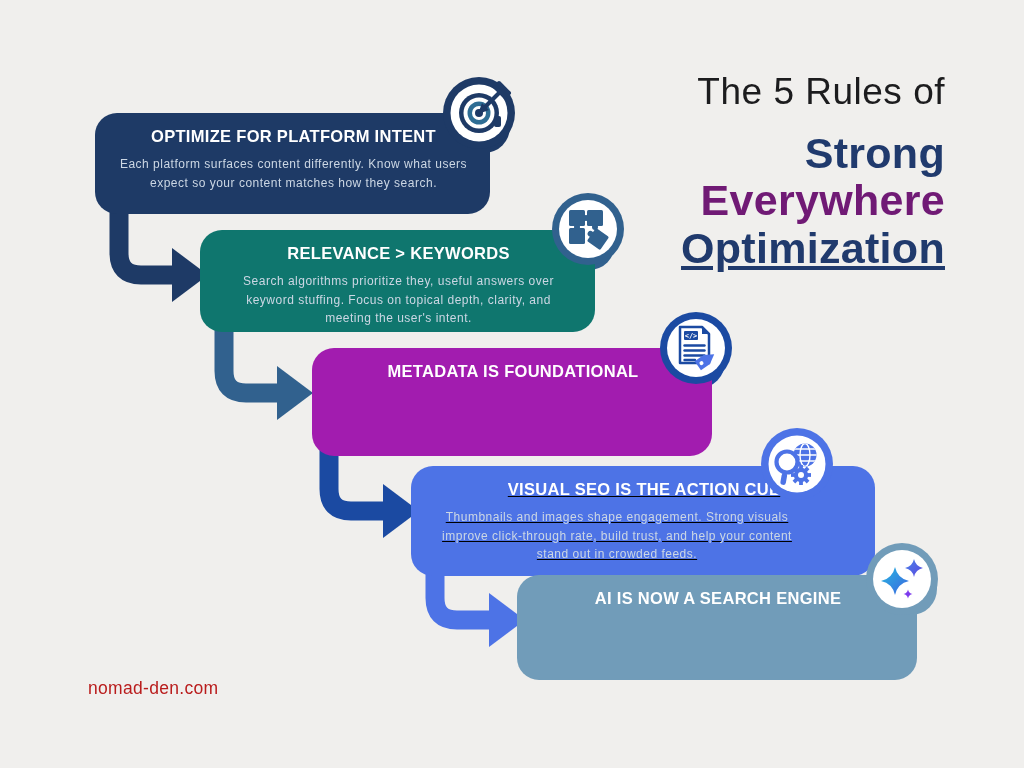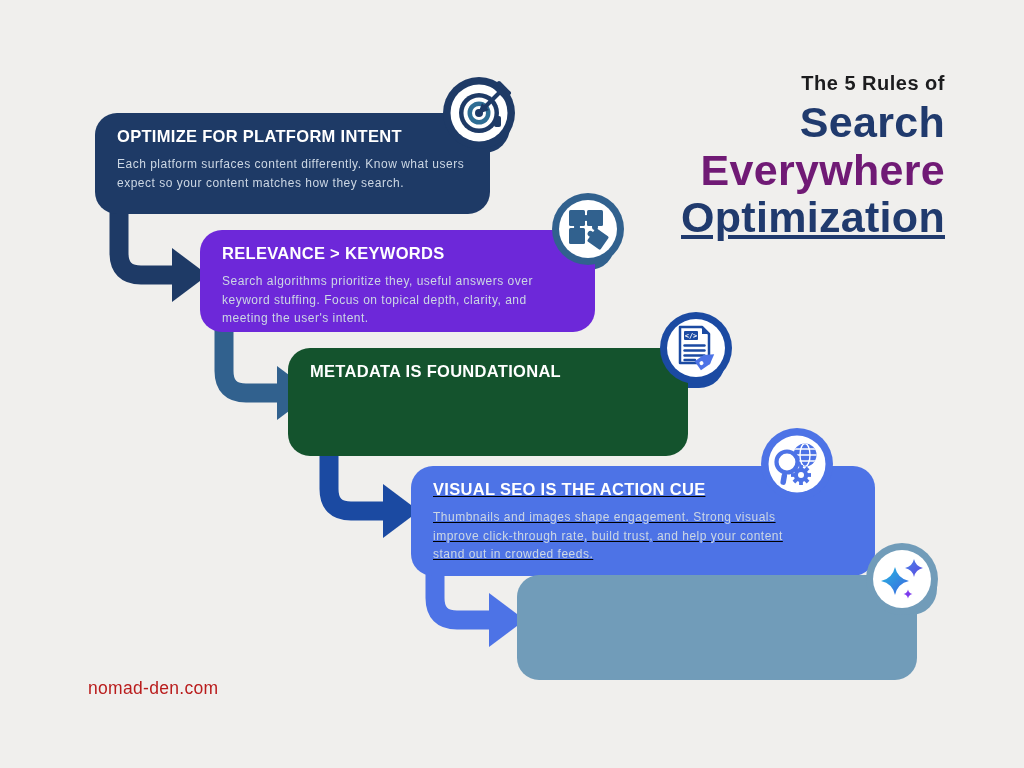--- a/index.html
+++ b/index.html
@@ -2,24 +2,24 @@
 <html><head>
 <meta charset="utf-8">
 <style>
   html,body{margin:0;padding:0;}
   #page{
     position:relative;width:1024px;height:768px;overflow:hidden;
     font-family:"Liberation Sans",sans-serif;
   }
   
   .header{position:absolute;top:72px;right:79px;text-align:right;}
-  .kicker{font-size:20px;font-weight:700;letter-spacing:.5px;line-height:1.1;margin-bottom:5px;}
+  .kicker{font-size:37px;font-weight:400;letter-spacing:.5px;line-height:1.1;margin-bottom:17px;}
   .title-line{font-size:43px;font-weight:700;letter-spacing:.3px;line-height:1.11;}
   
-  .card{position:absolute;border-radius:22px;box-sizing:border-box;padding:14px 20px 28px 22px;}
+  .card{position:absolute;border-radius:22px;box-sizing:border-box;padding:14px 20px 28px 22px;text-align:center;}
   .card-title{color:#ffffff;font-size:16.5px;font-weight:700;letter-spacing:.3px;margin:0 0 9px 0;}
   .card-body{color:#ccd7e4;font-size:12px;line-height:18.5px;letter-spacing:.5px;max-width:368px;}
   .card5 .card-body{color:#edf2f7;}
   .corner-patch{position:absolute;width:50px;height:40px;border-radius:0 0 26px 0;}
   .icon{position:absolute;width:72px;height:72px;}
   
   #arrows{position:absolute;left:0;top:0;}
   
   .watermark{position:absolute;left:88px;top:678px;font-size:17.5px;color:#b91c1c;letter-spacing:.3px;}
 </style>
@@ -42,21 +42,21 @@
       <polygon points="383,484 383,538 419,511" style="fill: rgb(27, 74, 162);"></polygon>
     </g>
     <g>
       <path d="M435 554 V598 Q435 620 457 620 H495" fill="none" stroke-width="19" style="stroke: rgb(77, 115, 230);"></path>
       <polygon points="489,593 489,647 525,620" style="fill: rgb(77, 115, 230);"></polygon>
     </g>
   </svg>
 
   <div class="header">
     <div class="kicker" style="color: rgb(28, 28, 30);">The 5 Rules of</div>
-    <div class="title-line" style="color: rgb(32, 58, 109);">Search</div>
+    <div class="title-line" style="color: rgb(32, 58, 109);">Strong</div>
     <div class="title-line" style="color: #701a75;">Everywhere</div>
     <div class="title-line" style="color: rgb(32, 58, 109); text-decoration: underline;">Optimization</div>
   </div>
 
   <div class="corner-patch" style="left: 460px; top: 113px; background-color: rgb(30, 58, 102);"></div>
   <div class="card card1" style="left: 95px; top: 113px; width: 395px; height: 101px; background-color: rgb(30, 58, 102);">
     <div class="card-title">OPTIMIZE FOR PLATFORM INTENT</div>
     <div class="card-body">Each platform surfaces content differently. Know what users expect so your content matches how they search.</div>
   </div>
   <svg class="icon" style="left:443px;top:77px;" viewBox="-36 -36 72 72">
@@ -70,21 +70,21 @@
     <g stroke="#1e3a66" stroke-width="4" stroke-linecap="round">
       <line x1="2" y1="-2" x2="20" y2="-20"></line>
       <line x1="16" y1="-26" x2="26" y2="-16"></line>
       <line x1="20" y1="-30" x2="30" y2="-20"></line>
     </g>
     <path d="M-1 1 L10 -3 L3 -10 Z" fill="#1e3a66"></path>
     <rect x="15" y="3" width="7" height="11" rx="2" fill="#1e3a66"></rect>
   </svg>
 
   <div class="corner-patch" style="left: 565px; top: 230px; background-color: rgb(49, 97, 142);"></div>
-  <div class="card card2" style="left: 200px; top: 230px; width: 395px; height: 102px; background-color: #6d28d9;">
+  <div class="card card2" style="left: 200px; top: 230px; width: 395px; height: 102px; background-color: #0f766e;">
     <div class="card-title">RELEVANCE &gt; KEYWORDS</div>
     <div class="card-body">Search algorithms prioritize they, useful answers over keyword stuffing. Focus on topical depth, clarity, and meeting the user's intent.</div>
   </div>
   <svg class="icon" style="left:552px;top:193px;" viewBox="-36 -36 72 72">
     <circle r="36" style="fill: rgb(49, 97, 142);"></circle>
     <circle r="29" fill="#ffffff"></circle>
     <g fill="#31618e">
       <rect x="-19" y="-19" width="16" height="16" rx="1.5"></rect>
       <rect x="-1" y="-19" width="16" height="16" rx="1.5"></rect>
       <rect x="-19" y="-1" width="16" height="16" rx="1.5"></rect>
@@ -92,21 +92,21 @@
       <circle cx="-11" cy="-2" r="3"></circle>
       <circle cx="7" cy="-2" r="3"></circle>
       <g transform="translate(10,10) rotate(35)">
         <rect x="-8" y="-8" width="16" height="16" rx="1.5"></rect>
         <circle cx="-9" cy="0" r="3"></circle>
       </g>
     </g>
   </svg>
 
   <div class="corner-patch" style="left: 675px; top: 348px; background-color: rgb(27, 74, 162);"></div>
-  <div class="card card3" style="left: 288px; top: 348px; width: 400px; height: 108px; background-color: #14532d;">
+  <div class="card card3" style="left: 312px; top: 348px; width: 400px; height: 108px; background-color: #a21caf;">
     <div class="card-title">METADATA IS FOUNDATIONAL</div>
   </div>
   <svg class="icon" style="left:660px;top:312px;" viewBox="-36 -36 72 72">
     <circle r="36" style="fill: rgb(27, 74, 162);"></circle>
     <circle r="29" fill="#ffffff"></circle>
     <path d="M-16 -21 h22 l7 7 v29 h-29 z" fill="#ffffff" stroke="#1b4aa2" stroke-width="2.5" stroke-linejoin="round"></path>
     <path d="M6 -21 v7 h7 z" fill="#1b4aa2"></path>
     <rect x="-12" y="-17" width="14" height="9" rx="1" fill="#1b4aa2"></rect>
     <text x="-5" y="-9.8" font-size="7" font-weight="bold" fill="#ffffff" text-anchor="middle" font-family="DejaVu Sans Mono, monospace">&lt;/&gt;</text>
     <g stroke="#1b4aa2" stroke-width="2.4" stroke-linecap="round">
@@ -152,20 +152,21 @@
       <rect x="-1.9" y="-10" width="3.8" height="4.4" transform="rotate(225)"></rect>
       <rect x="-1.9" y="-10" width="3.8" height="4.4" transform="rotate(270)"></rect>
       <rect x="-1.9" y="-10" width="3.8" height="4.4" transform="rotate(315)"></rect>
       <circle r="7.2"></circle>
       <circle r="3" fill="#ffffff"></circle>
     </g>
   </svg>
 
   <div class="corner-patch" style="left: 887px; top: 575px; background-color: rgb(113, 156, 185);"></div>
   <div class="card card5" style="left: 517px; top: 575px; width: 400px; height: 105px; background-color: rgb(113, 156, 185);">
+    <div class="card-title">AI IS NOW A SEARCH ENGINE</div>
   </div>
   <svg class="icon" style="left:866px;top:543px;" viewBox="-36 -36 72 72">
     <defs>
       <linearGradient id="sparkBig" x1="0" y1="0" x2="1" y2="1">
         <stop offset="0" stop-color="#29b8e0"></stop>
           <stop offset="1" stop-color="#3b63e0"></stop>
       </linearGradient>
       <linearGradient id="sparkMed" x1="0" y1="0" x2="1" y2="1">
         <stop offset="0" stop-color="#4a86e8"></stop>
           <stop offset="1" stop-color="#5b45e0"></stop>

